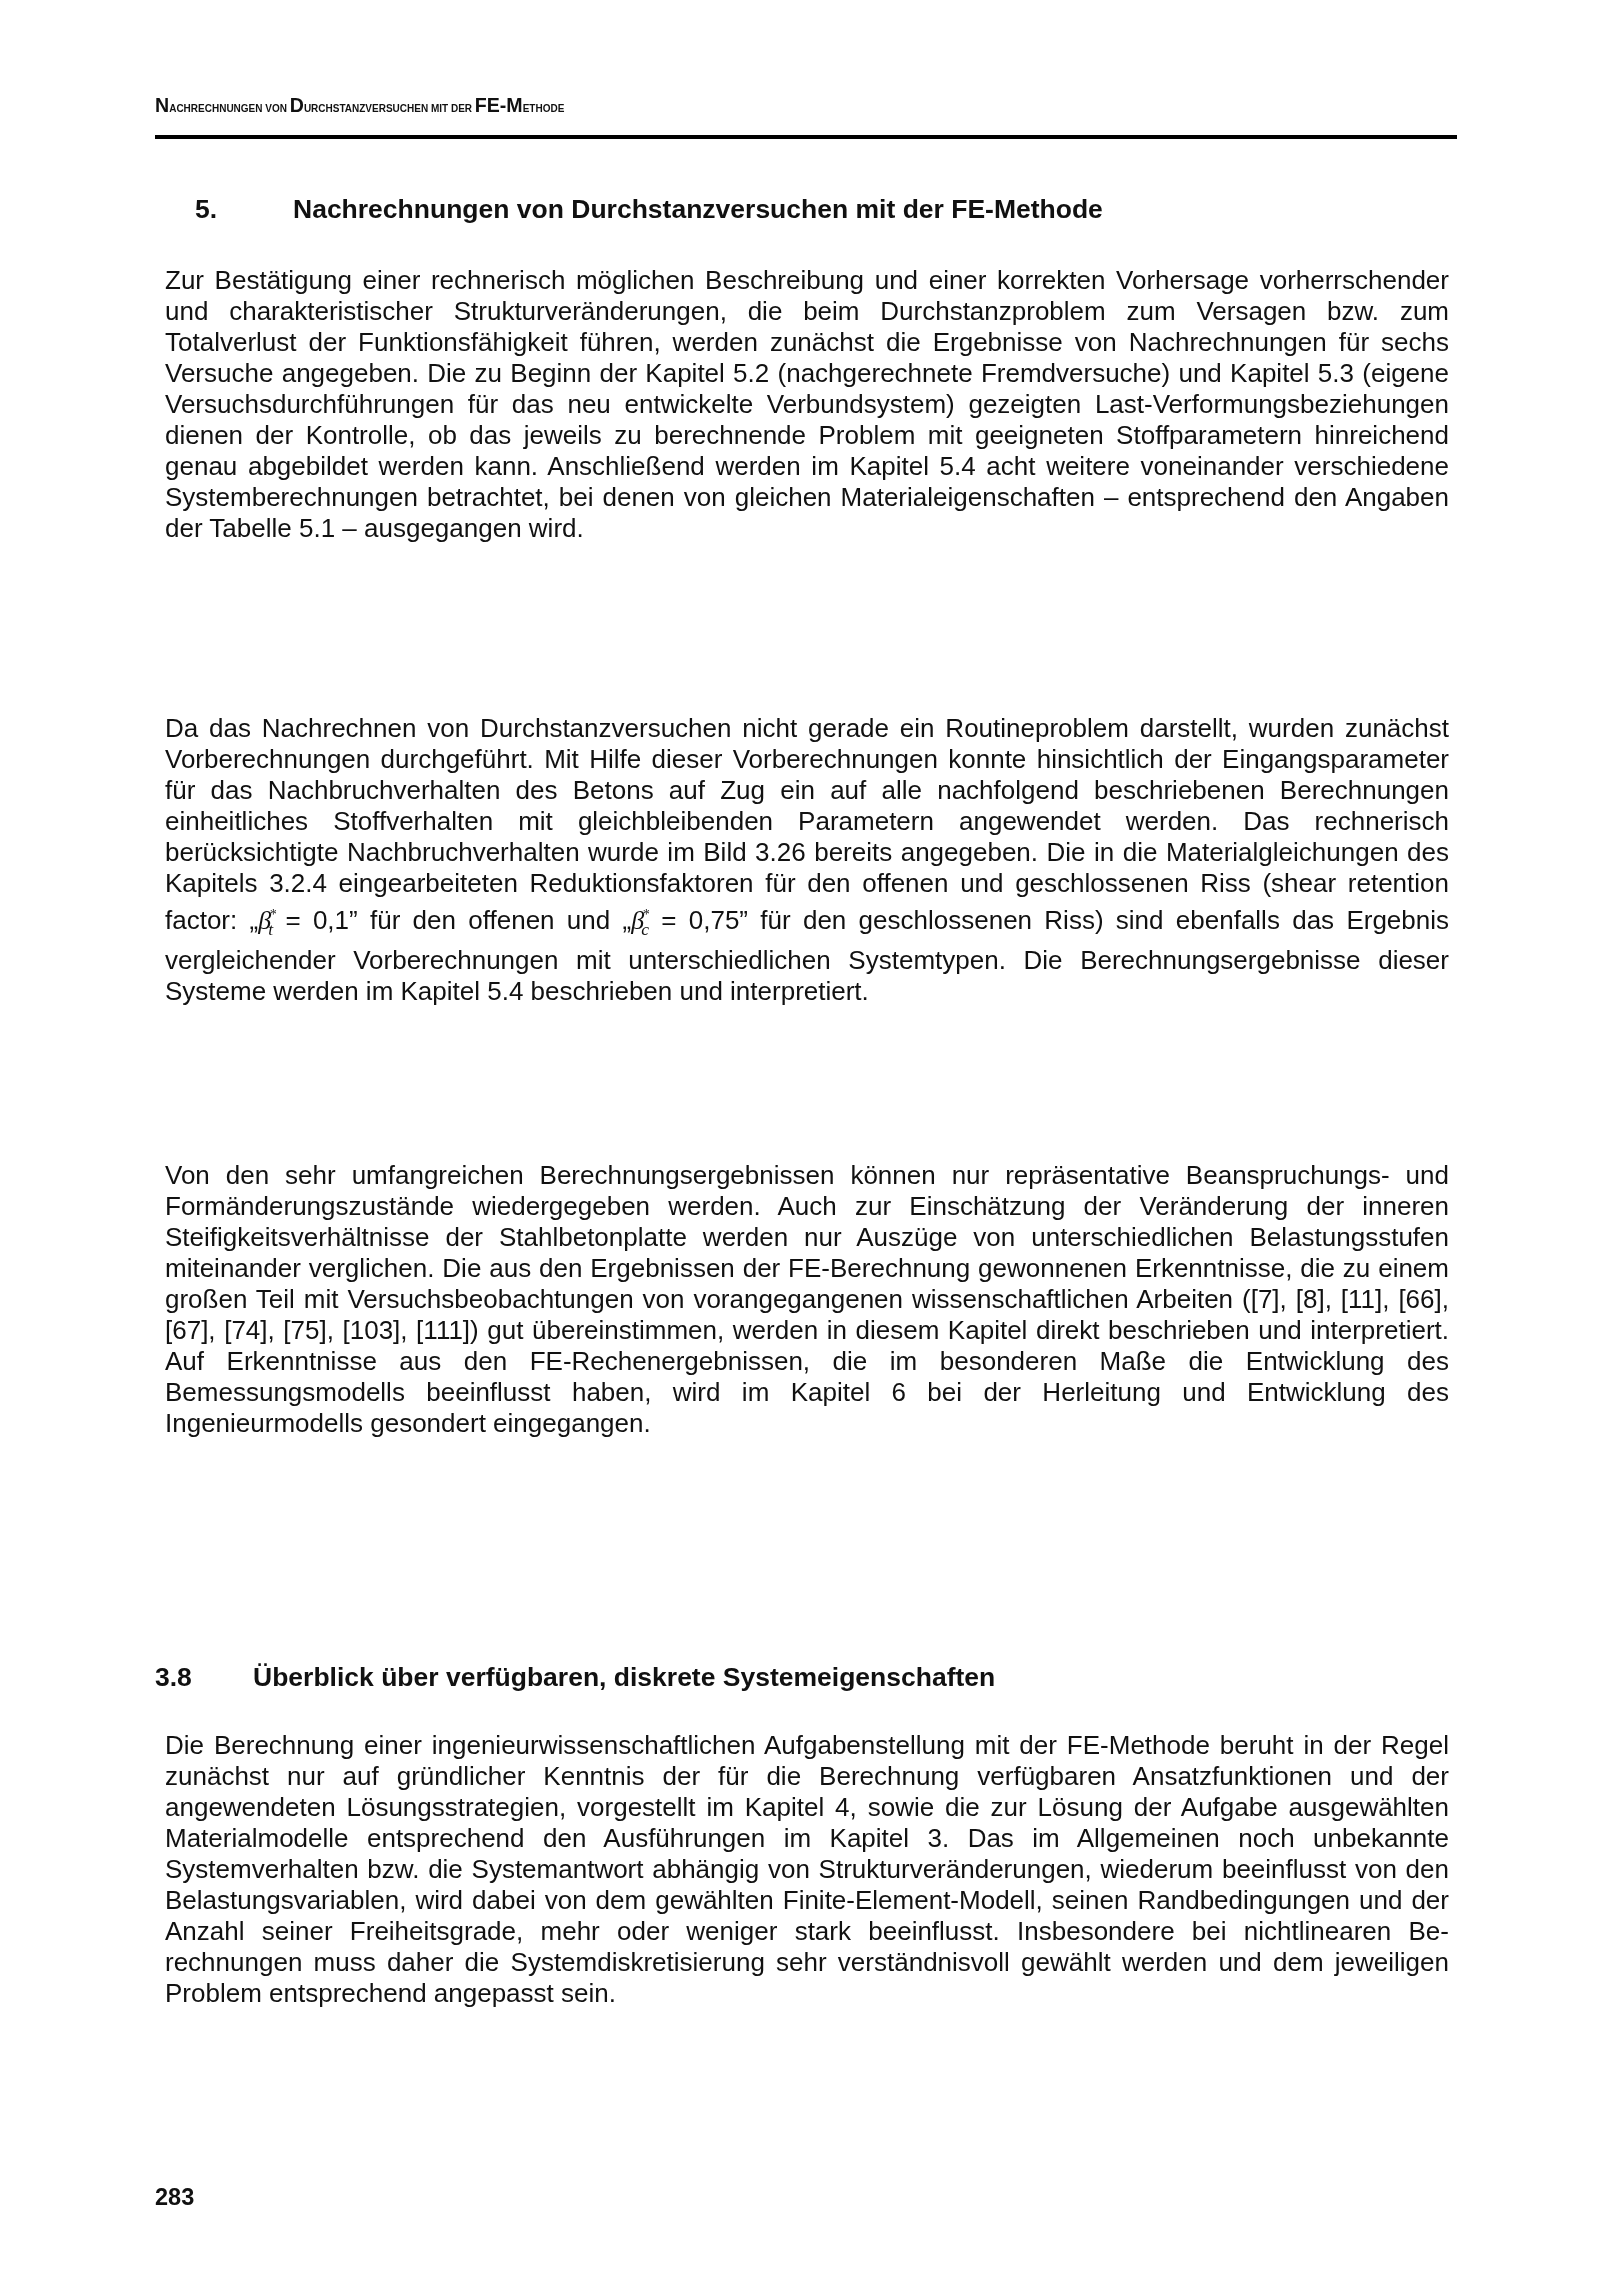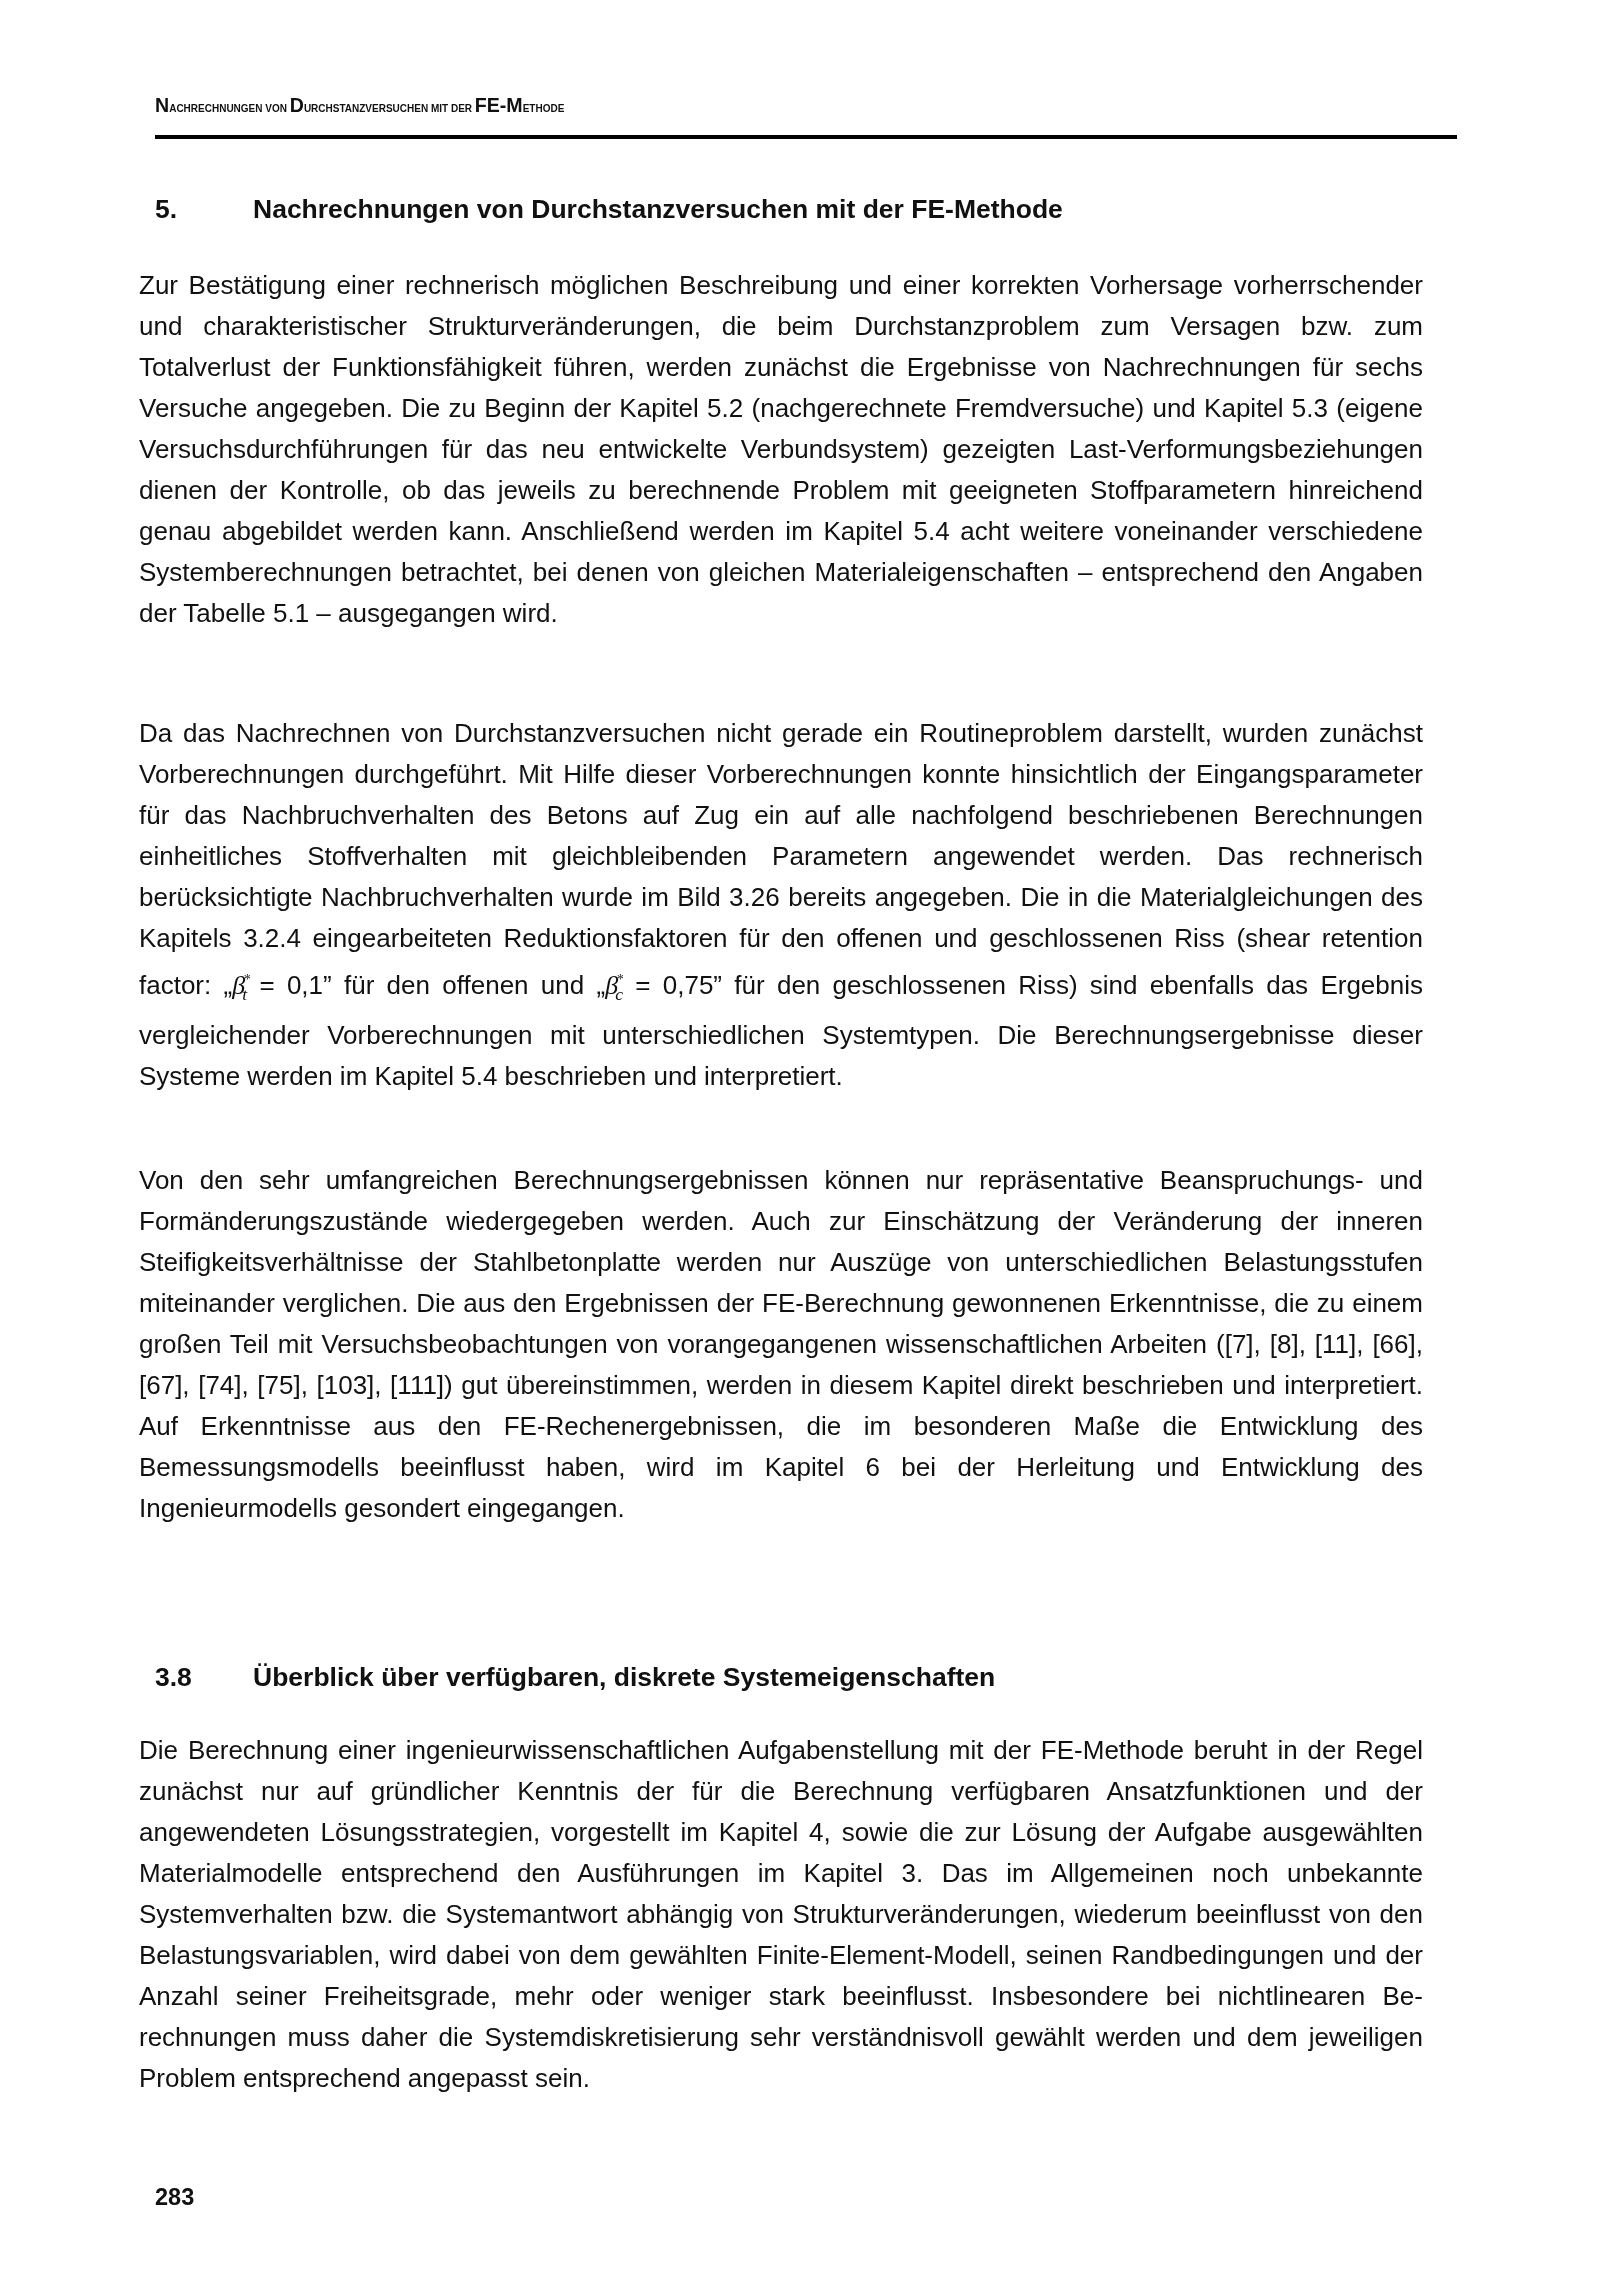--- a/index.html
+++ b/index.html
@@ -13,39 +13,39 @@
   }
   .running-header .sc { font-size: 10px; }
   .header-rule {
     position: absolute; left: 155px; top: 135px; width: 1302px; height: 3.9px; background: #000;
   }
   .heading {
     position: absolute; left: 155px; font-size: 26.5px; font-weight: bold;
   }
   .heading .num { display: inline-block; width: 98px; }
   .para {
-    position: absolute; left: 139px; width: 1284px;
-    font-size: 26px; line-height: 41px; text-align: justify;
+    position: absolute; left: 165px; width: 1284px;
+    font-size: 26px; line-height: 31px; text-align: justify;
     hyphens: manual;
   }
   .math { font-family: "Liberation Serif", serif; font-style: italic; }
   .math-num { }
   .page-number {
     position: absolute; left: 155px; top: 2184px; font-size: 23.5px; font-weight: bold;
   }
 </style>
 </head>
 <body>
 
 <div class="running-header">
   <span><span>N</span><span class="sc">ACHRECHNUNGEN VON </span></span><span><span>D</span><span class="sc">URCHSTANZVERSUCHEN MIT DER </span></span><span><span>FE-M</span><span class="sc">ETHODE</span></span>
 </div>
 <div class="header-rule"></div>
 
-<div class="heading" style="top:194px;">
+<div class="heading" style="top:194px;margin-left:40px;">
   <span class="num">5.</span><span>Nachrechnungen von Durchstanzversuchen mit der FE-Methode</span>
 </div>
 
 <div class="para" style="top:265px;">Zur Bestätigung einer rechnerisch möglichen Beschreibung und einer korrekten Vorhersage vorherrschender und charakteristischer Strukturveränderungen, die beim Durchstanzproblem zum Versagen bzw. zum Totalverlust der Funktionsfähigkeit führen, werden zunächst die Er­gebnisse von Nachrechnungen für sechs Versuche angegeben. Die zu Beginn der Kapitel 5.2 (nachgerechnete Fremdversuche) und Kapitel 5.3 (eigene Versuchsdurchführungen für das neu entwickelte Verbundsystem) gezeigten Last-Verformungsbeziehungen dienen der Kontrolle, ob das jeweils zu berechnende Problem mit geeigneten Stoffparametern hinreichend genau abge­bildet werden kann. Anschließend werden im Kapitel 5.4 acht weitere voneinander verschiede­ne Systemberechnungen betrachtet, bei denen von gleichen Materialeigenschaften – entspre­chend den Angaben der Tabelle 5.1 – ausgegangen wird.</div>
 
 <div class="para" style="top:713px;">
   <span>Da das Nachrechnen von Durchstanzversuchen nicht gerade ein Routineproblem darstellt, wur­den zunächst Vorberechnungen durchgeführt. Mit Hilfe dieser Vorberechnungen konnte hin­sichtlich der Eingangsparameter für das Nachbruchverhalten des Betons auf Zug ein auf alle nachfolgend beschriebenen Berechnungen einheitliches Stoffverhalten mit gleichbleibenden Parametern angewendet werden. Das rechnerisch berücksichtigte Nachbruchverhalten wurde im Bild 3.26 bereits angegeben. Die in die Materialgleichungen des Kapitels 3.2.4 eingearbeite­ten Reduktionsfaktoren für den offenen und geschlossenen Riss (shear retention factor: </span><span>„<span class="math">β</span><sup class="math" style="font-size:13.7px;margin-left:-2px;">*</sup><sub class="math" style="font-size:17.6px;margin-left:-7.8px;">t</sub> = <span class="math-num">0,1</span>”</span><span> für den offenen und </span><span>„<span class="math">β</span><sup class="math" style="font-size:13.7px;margin-left:-2px;">*</sup><sub class="math" style="font-size:17.6px;margin-left:-7.8px;">c</sub> = <span class="math-num">0,75</span>”</span><span> für den geschlossenen Riss) sind ebenfalls das Ergebnis vergleichender Vorberechnungen mit unterschiedlichen Systemtypen. Die Berech­nungsergebnisse dieser Systeme werden im Kapitel 5.4 beschrieben und interpretiert.</span>
 </div>
 
 <div class="para" style="top:1160px;">Von den sehr umfangreichen Berechnungsergebnissen können nur repräsentative Beanspru­chungs- und Formänderungszustände wiedergegeben werden. Auch zur Einschätzung der Ver­änderung der inneren Steifigkeitsverhältnisse der Stahlbetonplatte werden nur Auszüge von unterschiedlichen Belastungsstufen miteinander verglichen. Die aus den Ergebnissen der FE-Berechnung gewonnenen Erkenntnisse, die zu einem großen Teil mit Versuchsbeobachtun­gen von vorangegangenen wissenschaftlichen Arbeiten ([7], [8], [11], [66], [67], [74], [75], [103], [111]) gut übereinstimmen, werden in diesem Kapitel direkt beschrieben und interpretiert. Auf Erkenntnisse aus den FE-Rechenergebnissen, die im besonderen Maße die Entwicklung des Bemessungsmodells beeinflusst haben, wird im Kapitel 6 bei der Herleitung und Entwicklung des Ingenieurmodells gesondert eingegangen.</div>

